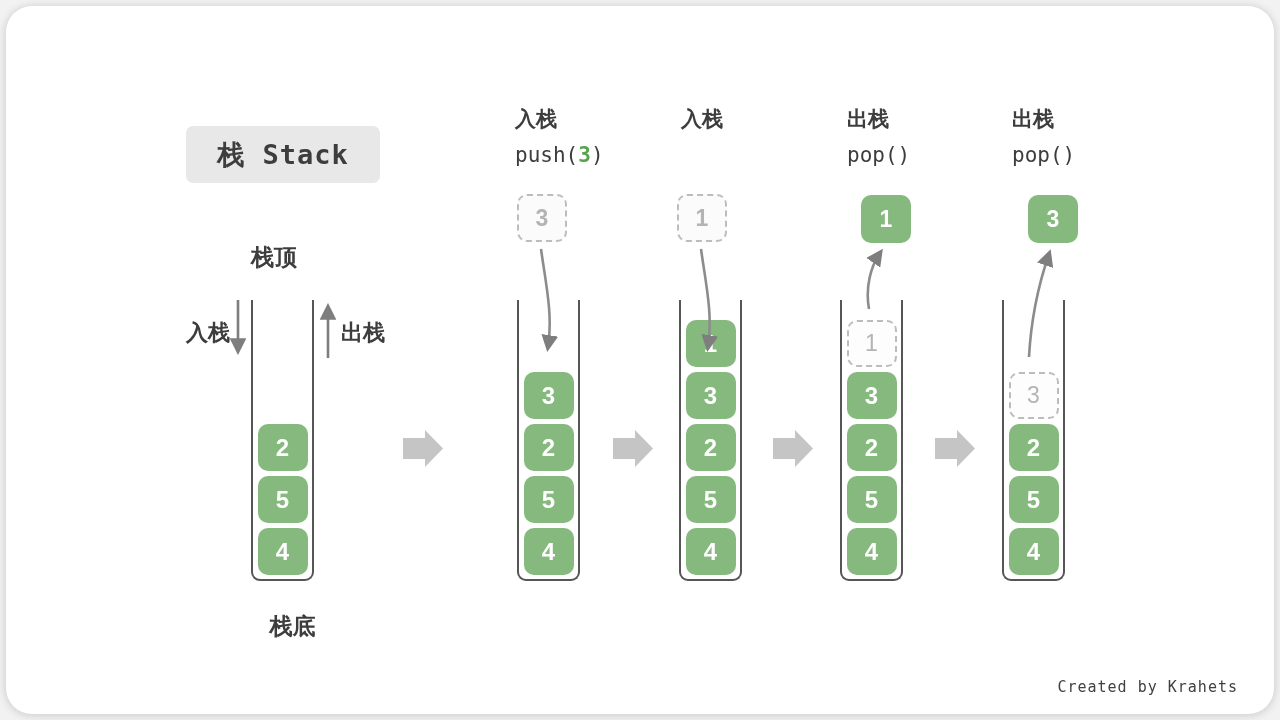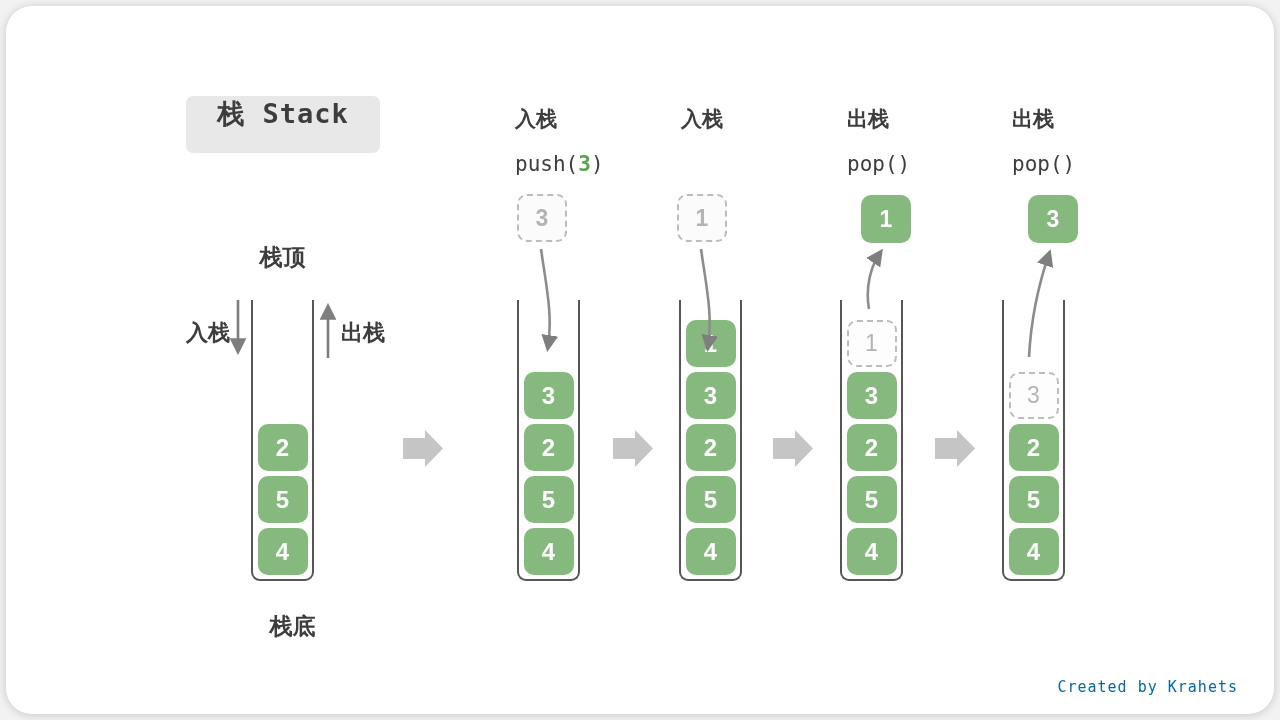--- a/index.html
+++ b/index.html
@@ -1,52 +1,52 @@
 <!DOCTYPE html>
 <html><head>
 <meta charset="utf-8">
 <style>
   html,body{margin:0;padding:0;background:#f2f2f2;}
   .stage{position:relative;width:1280px;height:720px;font-family:"Liberation Sans",sans-serif;overflow:hidden;background:#f2f2f2;}
   .card{position:absolute;left:6px;top:6px;right:6px;bottom:6px;background:#ffffff;border-radius:26px;box-shadow:0 1px 10px rgba(0,0,0,.18);}
 
-  .title-box{position:absolute;left:186px;top:96px;width:194px;height:57px;background:#e8e8e8;border-radius:7px;
-    display:flex;justify-content:center;font-weight:bold;font-size:27px;color:#3d3d3d;
+  .title-box{position:absolute;left:186px;top:126px;width:194px;height:57px;background:#e8e8e8;border-radius:7px;
+    display:flex;align-items:center;justify-content:center;font-weight:bold;font-size:27px;color:#3d3d3d;
     font-family:"DejaVu Sans Mono","Liberation Sans",sans-serif;letter-spacing:1px;}
 
   .op-col{position:absolute;top:106px;width:160px;color:#3d3d3d;}
   .op-cn{font-size:21px;font-weight:bold;line-height:26px;}
-  .op-code{font-family:"DejaVu Sans Mono",monospace;font-size:21px;line-height:26px;margin-top:19px;color:#3d3d3d;}
+  .op-code{font-family:"DejaVu Sans Mono",monospace;font-size:21px;line-height:26px;margin-top:10px;color:#3d3d3d;}
   .op-code .arg{font-weight:bold;color:#57a34f;}
   .op-1{left:515px;} .op-2{left:681px;} .op-3{left:847px;} .op-4{left:1012px;}
 
   .operand{position:absolute;width:50px;height:48px;border-radius:10px;display:flex;align-items:center;justify-content:center;
     font-size:23px;font-weight:bold;box-sizing:border-box;}
   .operand.ghost{border:2px dashed #bcbcbc;background:#fbfbfb;color:#b4b4b4;}
   .operand.solid{background:#85b97d;color:#ffffff;}
   .opd-1{left:517px;top:194px;} .opd-2{left:677px;top:194px;}
   .opd-3{left:861px;top:195px;} .opd-4{left:1028px;top:195px;}
 
   .stack{position:absolute;top:300px;width:63px;height:281px;box-sizing:border-box;
     border-left:2px solid #565656;border-right:2px solid #565656;border-bottom:2px solid #565656;
     border-radius:0 0 9px 9px;background:#ffffff;
     display:flex;flex-direction:column;justify-content:flex-end;align-items:center;row-gap:5px;padding-bottom:4px;}
   .cell{width:50px;height:47px;border-radius:10px;background:#85b97d;color:#fff;
     display:flex;align-items:center;justify-content:center;font-size:24px;font-weight:bold;box-sizing:border-box;flex:0 0 auto;}
   .cell.ghost{background:#fdfdfd;border:2px dashed #bcbcbc;color:#b4b4b4;font-weight:normal;font-size:23px;}
 
   .side-label{position:absolute;color:#3d3d3d;font-weight:bold;}
-  .lbl-top{left:251px;top:242px;width:63px;text-align:center;font-size:23px;}
+  .lbl-top{left:251px;top:242px;width:63px;font-size:23px;}
   .lbl-bottom{left:261px;top:611px;width:63px;text-align:center;font-size:23px;}
   .lbl-push{left:172px;top:318px;width:58px;text-align:right;font-size:22px;}
   .lbl-pop{left:341px;top:318px;width:58px;text-align:left;font-size:22px;}
 
   .overlay{position:absolute;left:0;top:0;pointer-events:none;}
 
-  .watermark{position:absolute;right:42px;bottom:24px;font-family:"DejaVu Sans Mono",monospace;font-size:15px;color:#0369a1;letter-spacing:1px;}
+  .watermark{position:absolute;right:42px;bottom:24px;font-family:"DejaVu Sans Mono",monospace;font-size:15px;color:#404040;letter-spacing:1px;}
 </style>
 </head>
 <body>
 
 <div class="stage">
   <div class="card"></div>
 
   <div class="title-box">
     <span>栈 Stack</span>
   </div>

